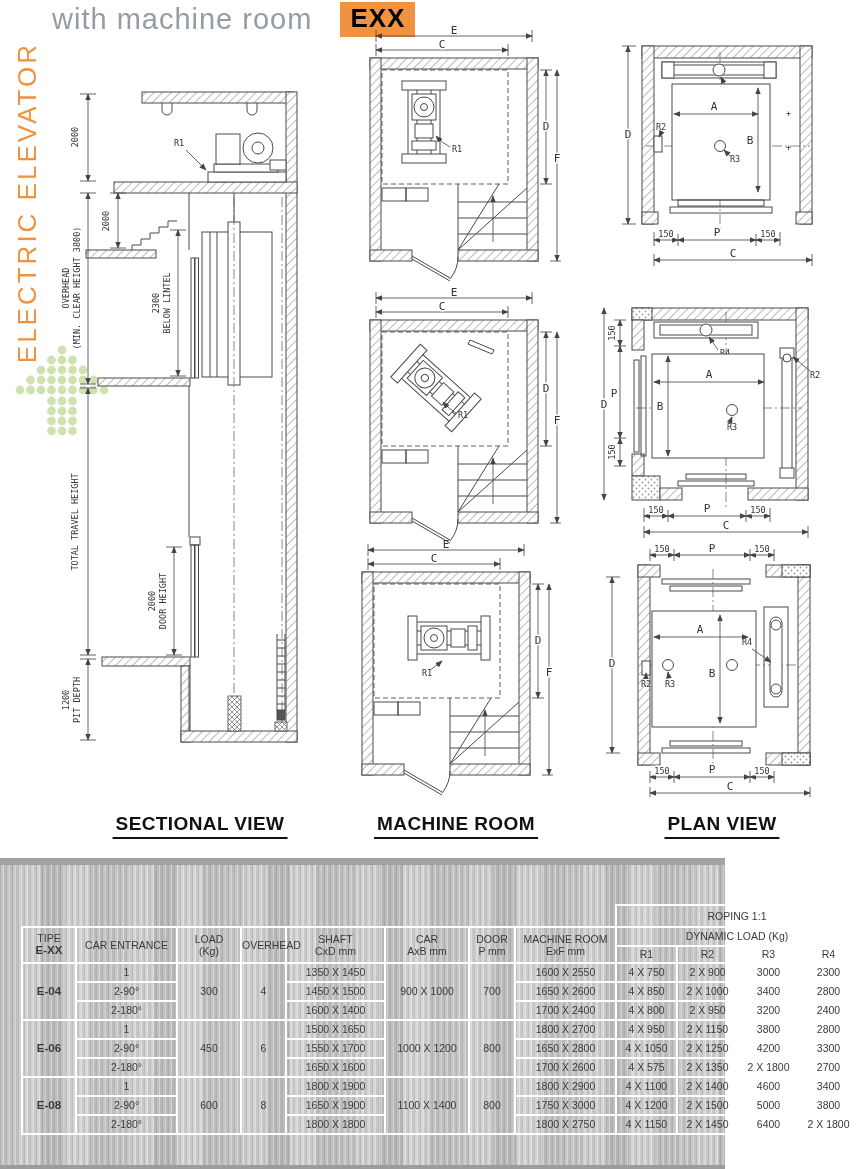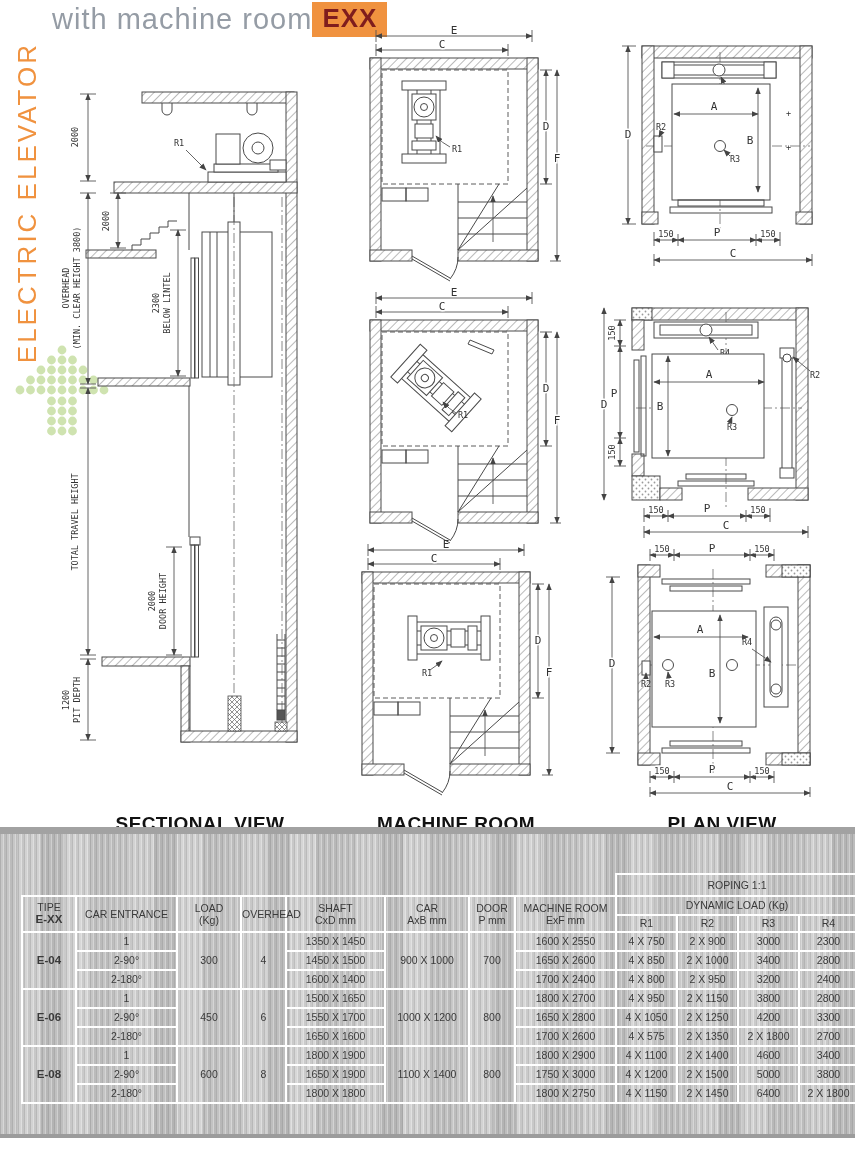--- a/index.html
+++ b/index.html
@@ -1,21 +1,21 @@
 <!DOCTYPE html>
 <html><head>
 <meta charset="utf-8">
 <style>
   html,body{margin:0;padding:0;background:#fff;}
   #page{position:relative;width:865px;height:1169px;background:#fff;overflow:hidden;
         font-family:"Liberation Sans",sans-serif;}
   
-  #topbar{position:absolute;left:52px;top:2px;display:flex;align-items:center;gap:0;}
+  #topbar{position:absolute;left:52px;top:2px;display:flex;align-items:center;gap:28px;}
   #main-title{font-size:29px;font-weight:300;color:#959ca5;letter-spacing:1px;}
-  #badge{background:#f0923f;color:#7f1d1d;font-weight:bold;font-size:26px;padding:1px 10px 3px;letter-spacing:1px;}
+  #badge{background:#f0923f;color:#000000;font-weight:bold;font-size:26px;padding:1px 10px 3px;letter-spacing:1px;}
   #vtitle{position:absolute;left:12px;top:42px;writing-mode:vertical-rl;transform:rotate(180deg);
           font-size:26px;color:#f0923f;letter-spacing:3px;font-weight:400;}
   
   .seclabel{position:absolute;top:813px;transform:translateX(-50%);
             font-weight:700;font-size:19px;color:#111;letter-spacing:.4px;
             border-bottom:2px solid #111;padding:0 3px 2px;white-space:nowrap;}
   
   svg{position:absolute;overflow:visible;}
   svg .ln{fill:none;stroke:#4a4a4a;stroke-width:1;}
   svg .fw{fill:#fff;stroke:#4a4a4a;stroke-width:1;}
@@ -23,21 +23,21 @@
   svg .xh{fill:url(#xhatch);stroke:#4a4a4a;stroke-width:.8;}
   svg .stip{fill:url(#stip);stroke:#4a4a4a;stroke-width:1;}
   svg .dsh{fill:none;stroke:#4a4a4a;stroke-width:.9;stroke-dasharray:5 3;}
   svg .cl{fill:none;stroke:#6a6a6a;stroke-width:.8;stroke-dasharray:10 3 2 3;}
   svg .dim{fill:none;stroke:#555;stroke-width:.9;}
   svg text{font-family:"DejaVu Sans Mono","Liberation Mono",monospace;fill:#333;}
   .t9{font-size:8.5px;}.t11{font-size:11px;}
   .mid{text-anchor:middle;}
   .hw{paint-order:stroke fill;stroke:#fff;stroke-width:3px;}
   
-  #metal{position:absolute;left:0;top:827px;width:855px;height:311px;
+  #metal{position:absolute;left:0;top:858px;width:725px;height:311px;
     border-top:7px solid #a2a2a2;border-bottom:4px solid #9c9c9c;box-sizing:border-box;
     background:
      repeating-linear-gradient(90deg,rgba(90,90,90,.22) 0 1px,rgba(255,255,255,0) 1px 3px,rgba(255,255,255,.28) 3px 4px,rgba(120,120,120,.14) 4px 6px),
      repeating-linear-gradient(90deg,#c7c7c7 0 17px,#d2d2d2 17px 41px,#bdbdbd 41px 64px,#d5d5d5 64px 90px,#c2c2c2 90px 113px);}
   #spec-table{position:absolute;left:21px;top:39px;border-collapse:collapse;table-layout:fixed;width:836px;}
   #spec-table td{border:2px solid #fff;font-size:10.5px;color:#3a3a3a;text-align:center;
                  vertical-align:middle;padding:0;background:rgba(255,255,255,.05);line-height:1.15;}
   #spec-table td.ghost{border:none;background:none;}
   #spec-table .b{font-weight:bold;font-size:11.5px;}
   #spec-table tr.hr1{height:22px;}#spec-table tr.hr2{height:19px;}#spec-table tr.hr3{height:17px;}

